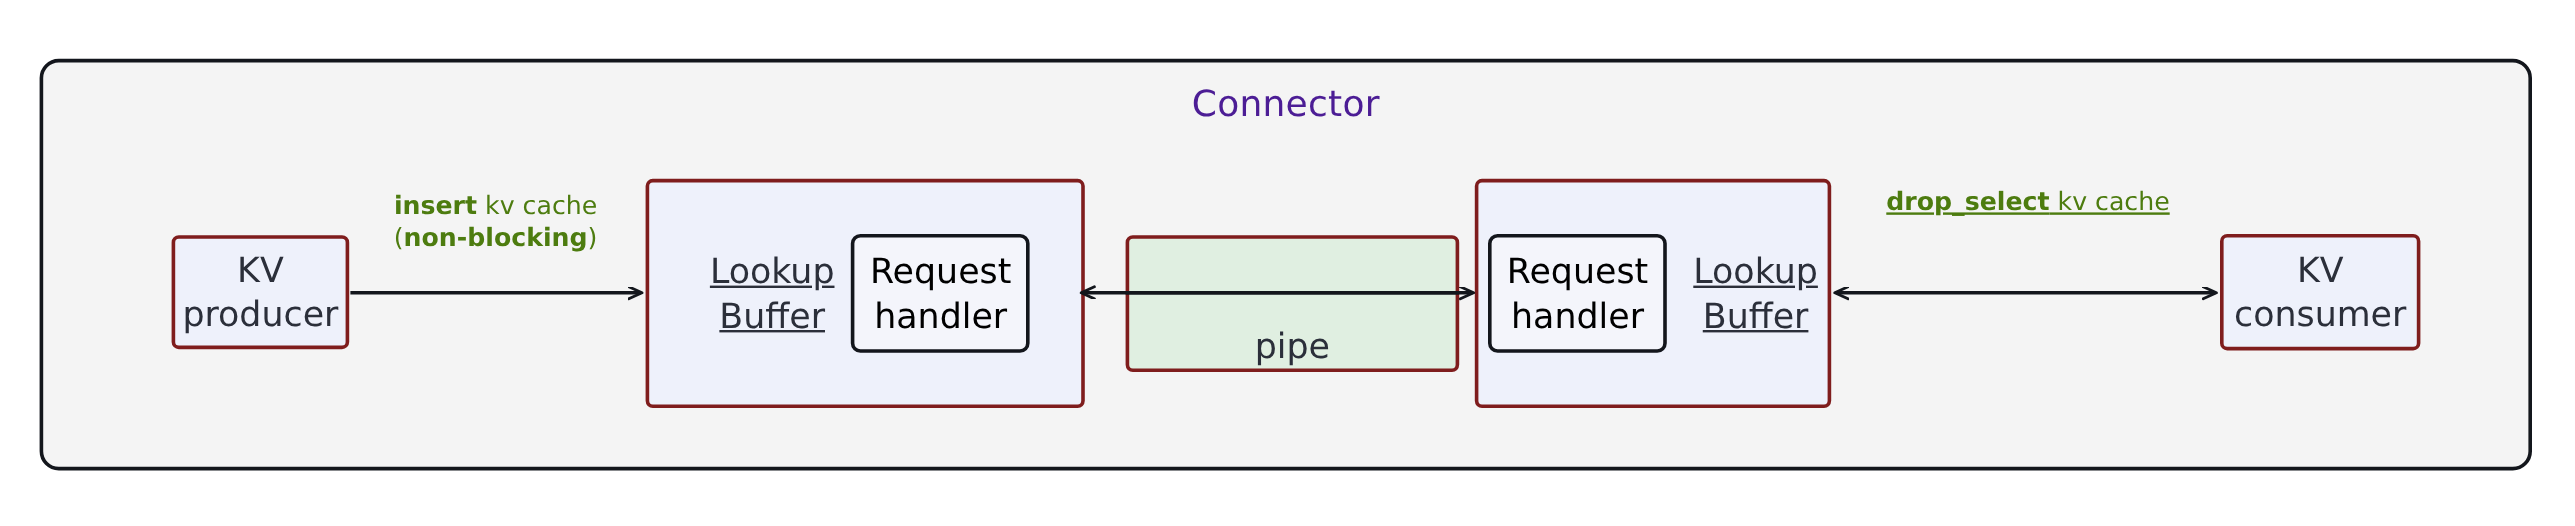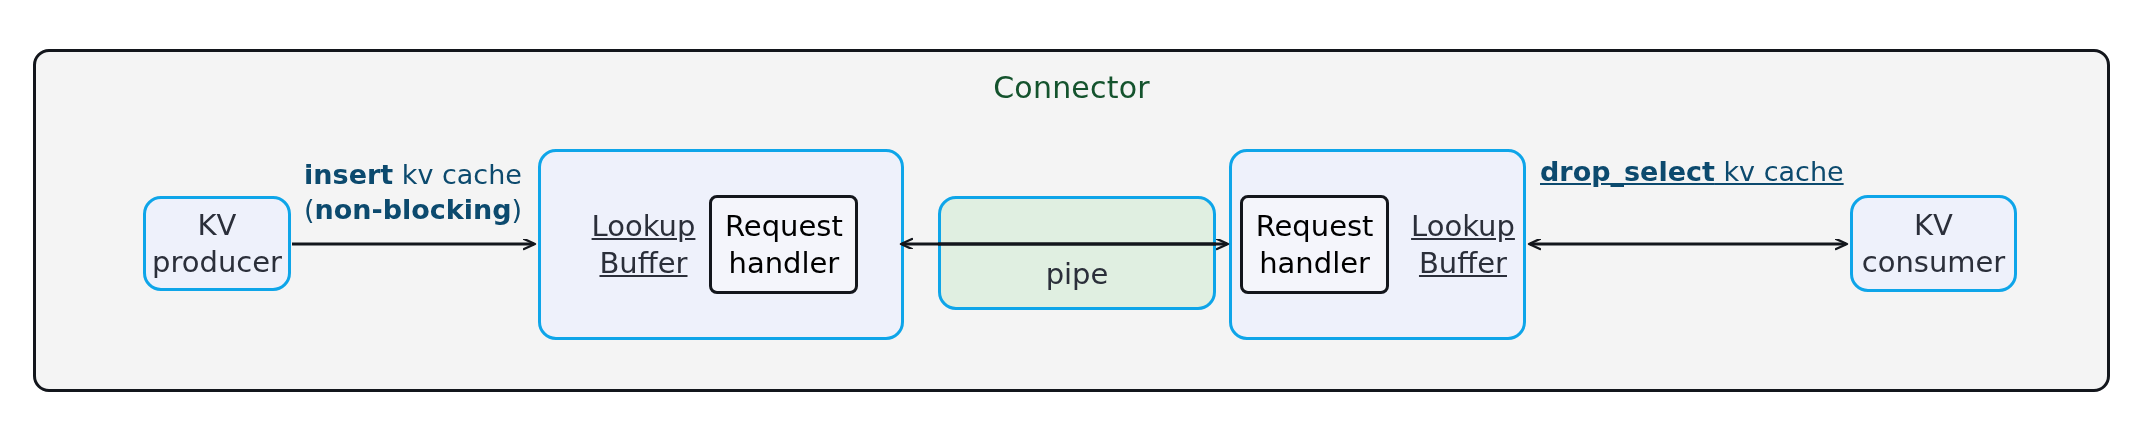--- a/index.html
+++ b/index.html
@@ -34,30 +34,30 @@
     border: 3px solid #13161c;
     border-radius: 16px;
   }
   .connector-title {
     position: absolute;
     left: 0;
     top: 18px;
     width: 100%;
     text-align: center;
     font-size: 30px;
-    color: #14532d;
+    color: #4c1d95;
     letter-spacing: 0.2px;
   }
 
   
   .node {
     position: absolute;
     box-sizing: border-box;
-    border: 3px solid #0ea5e9;
-    border-radius: 18px;
+    border: 3px solid #7f1d1d;
+    border-radius: 6px;
     display: flex;
     flex-direction: column;
     align-items: center;
     justify-content: center;
     line-height: 1.26;
     font-size: 29px;
     color: #2b2f3a;
     text-align: center;
   }
   .node.blue  { background: #eef1fb; }
@@ -102,38 +102,37 @@
   #handler-left  { width: 149px; height: 99px; margin-left: 14px; }
   #handler-right { width: 149px; height: 99px; margin-right: 14px; }
 
   #lookup-buffer-left  .buffer-label { margin-left: 8px; }
   #lookup-buffer-right .buffer-label { margin-left: 8px; }
 
   
   #pipe {
     left: 938px; top: 196px; width: 278px; height: 114px;
     justify-content: flex-end;
-    padding-bottom: 14px;
   }
 
   
   #arrow-layer {
     position: absolute;
     left: 0; top: 0;
     width: 2146px; height: 438px;
     pointer-events: none;
   }
 
   
   .edge-label {
     position: absolute;
     text-align: center;
-    font-size: 27px;
+    font-size: 21px;
     line-height: 1.28;
-    color: #0c4a6e;
+    color: #4d7c0f;
     white-space: nowrap;
   }
   .edge-label .strong { font-weight: bold; }
   #label-insert      { left: 298px;  top: 158px; width: 230px; }
   #label-dropselect  { left: 1540px; top: 155px; width: 300px; text-decoration: underline; }
 </style>
 </head>
 <body>
 
 <div id="canvas">

